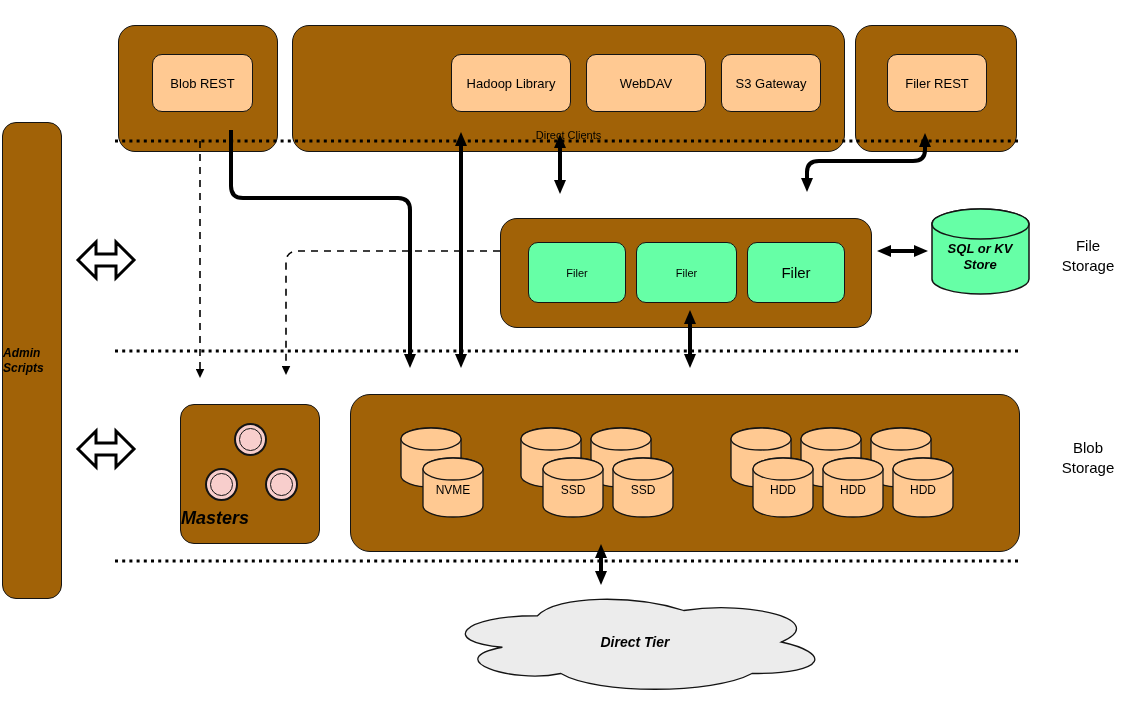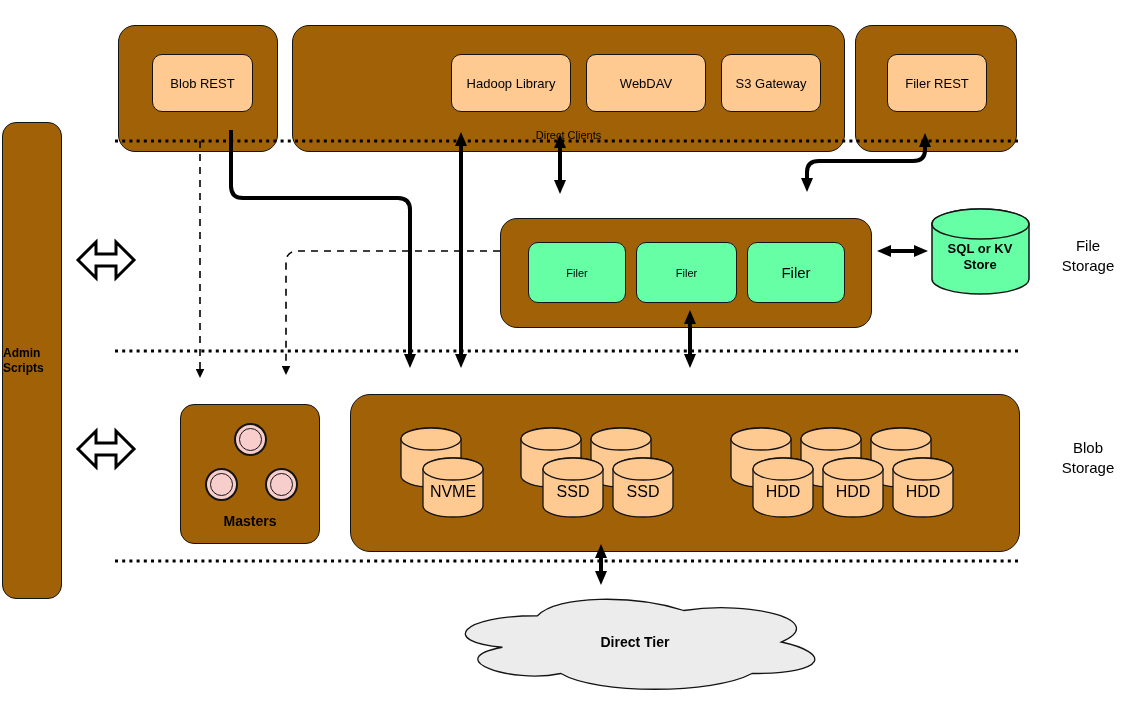--- a/index.html
+++ b/index.html
@@ -9,26 +9,26 @@
   .ctn{position:absolute;background:#a16207;border:1.6px solid #141414;border-radius:17px;box-sizing:border-box;margin-top:22px;}
   .node{position:absolute;background:#ffc992;border:1.4px solid #141414;border-radius:10px;
         display:flex;align-items:center;justify-content:center;font-size:13px;box-sizing:border-box;text-align:center;}
   .gnode{position:absolute;background:#66ffa6;border:1.4px solid #141414;border-radius:10px;
          display:flex;align-items:center;justify-content:center;font-size:11px;box-sizing:border-box;}
   .seclabel{position:absolute;font-size:15px;line-height:1.35;text-align:center;}
   .caption{position:absolute;left:0;right:0;bottom:10px;text-align:center;font-size:11px;}
   .cyl{position:absolute;width:64px;height:62px;}
   .cyl svg{display:block;}
   .cylfill{fill:#ffc992;stroke:#141414;stroke-width:1.3;}
-  .cyl-label{position:absolute;left:0;right:0;top:26px;text-align:center;font-size:16px;}
+  .cyl-label{position:absolute;left:0;right:0;top:26px;text-align:center;font-size:12px;}
   .ring{position:absolute;width:33px;height:33px;border:2px solid #141414;border-radius:50%;
         background:#f8cecc;box-sizing:border-box;display:flex;align-items:center;justify-content:center;}
   .ring .inner{width:23px;height:23px;border:1.3px solid #141414;border-radius:50%;background:#f8cecc;box-sizing:border-box;}
   #connector-layer{position:absolute;left:0;top:0;pointer-events:none;z-index:6;}
-  .boldlbl{font-weight:bold;}
+  .boldlbl{font-weight:bold;font-style:italic;}
 </style>
 </head>
 <body>
 
 <div id="canvas">
 
   <div class="ctn" style="left:2px;top:100px;width:60px;height:477px;border-radius:14px;display:flex;align-items:center;justify-content:center;">
     <div class="boldlbl" style="font-size:12px;line-height:1.25;">Admin Scripts</div>
   </div>
 
@@ -66,21 +66,21 @@
   <div class="ctn" style="left:180px;top:382px;width:140px;height:140px;border-radius:14px;">
     <div class="ring" style="left:53px;top:18px;">
         <div class="inner"></div>
       </div>
     <div class="ring" style="left:24px;top:63px;">
         <div class="inner"></div>
       </div>
     <div class="ring" style="left:84px;top:63px;">
         <div class="inner"></div>
       </div>
-    <div class="abs boldlbl" style="left:0;right:0;bottom:14px;text-align:center;font-size:14px;">Masters</div>
+    <div class="abs boldlbl" style="left:0;right:0;bottom:14px;text-align:left;font-size:18px;">Masters</div>
   </div>
 
   <div class="ctn" style="left:350px;top:372px;width:670px;height:158px;border-radius:20px;">
 
     <div class="cyl" style="left:48px;top:32px;">
       <svg width="64" height="62" viewBox="0 0 64 62">
           <path class="cylfill" d="M2 12 A30 11 0 0 1 62 12 L62 49 A30 11 0 0 1 2 49 Z"></path>
           <ellipse class="cylfill" cx="32" cy="12" rx="30" ry="11"></ellipse>
         </svg>
     </div>

